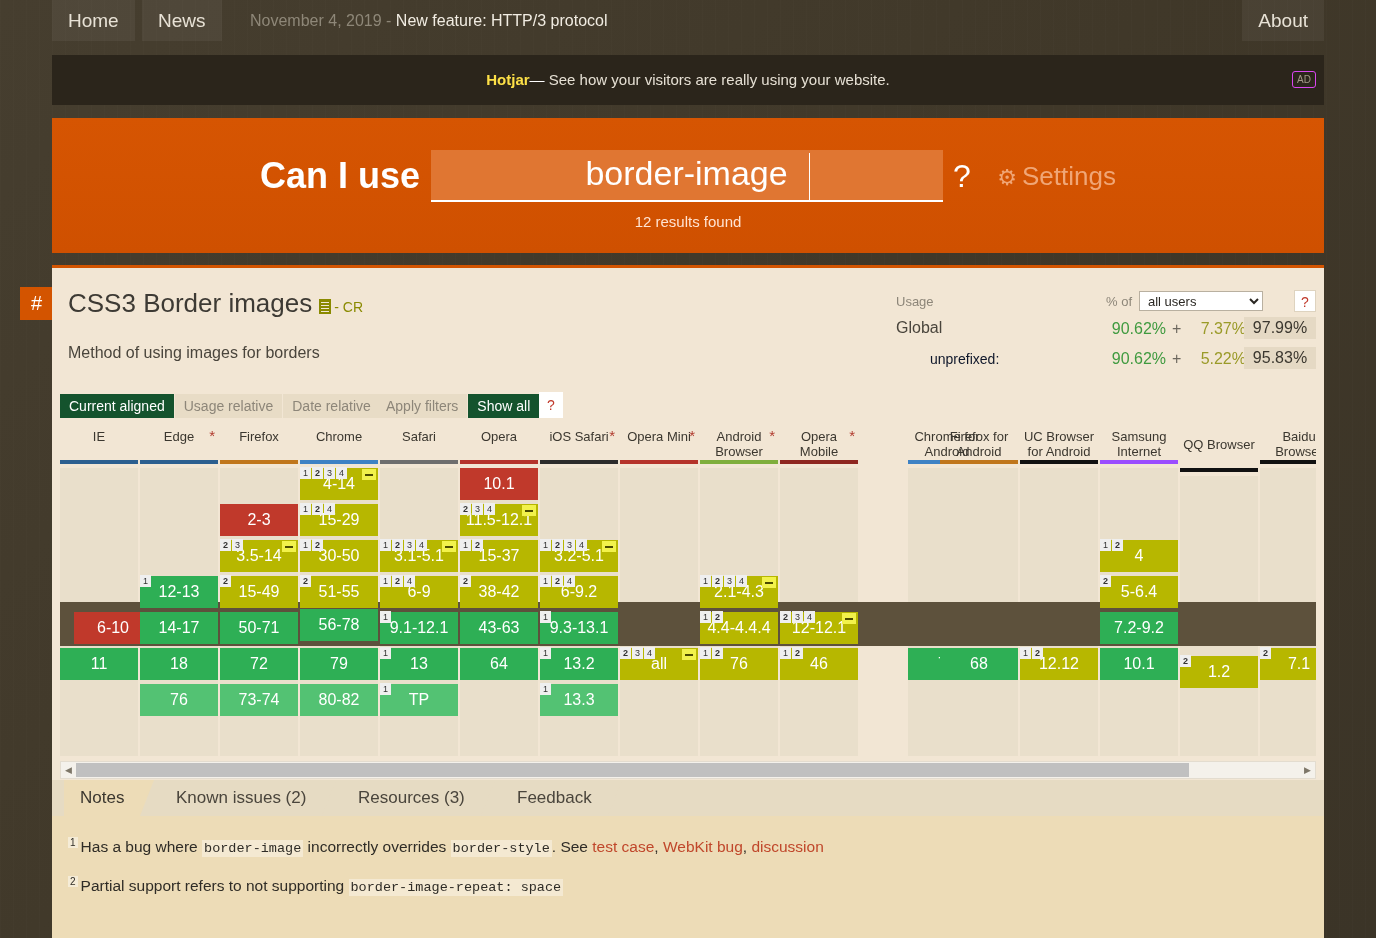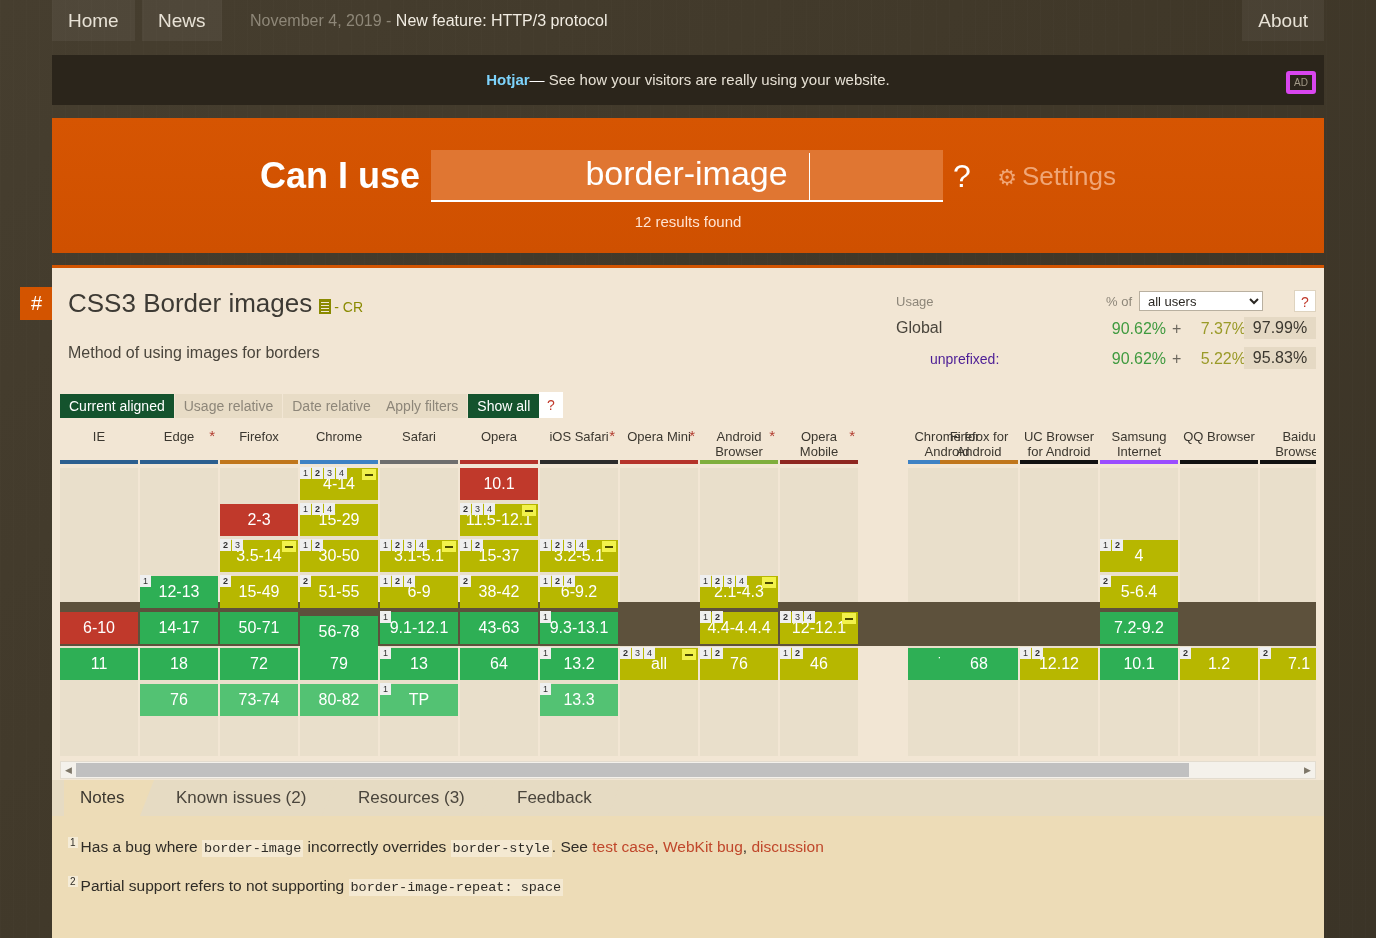--- a/index.html
+++ b/index.html
@@ -53,29 +53,29 @@
   #adbar {
     position: absolute;
     left: 52px; top: 55px;
     width: 1272px; height: 50px;
     background: #2b251b;
     color: #e6e0d4;
     font-size: 15px;
     text-align: center;
     line-height: 50px;
   }
-  #adbar b { color: #7dd3fc; }
+  #adbar b { color: #fde047; }
   #adbar .ad-sep { color: #fff; }
   #ad-tag {
     position: absolute;
     right: 8px; top: 16px;
     font-size: 10px;
     line-height: 13px;
     padding: 1px 4px;
-    border: 4px solid #d946ef;
+    border: 1px solid #d946ef;
     border-radius: 3px;
     color: #a39a88;
   }
 
   
   #hero {
     position: absolute;
     left: 52px; top: 118px;
     width: 1272px; height: 135px;
     background: #d35400;
@@ -210,21 +210,21 @@
   #usage-block {
     position: absolute;
     right: 8px; top: 26px;
     width: 420px;
     font-size: 14px;
     color: #4a453c;
   }
   .usage-row { position: relative; height: 26px; }
   .usage-label { position: absolute; left: 0; color: #8d8679; font-size: 13px; }
   #usage-global-label { color: #4a453c; font-size: 16px; top: -1px; }
-  #usage-unpref-label { left: 34px; color: #4c1d95; font-size: 14px; top: 1px; }
+  #usage-unpref-label { left: 34px; color: #0f172a; font-size: 14px; top: 1px; }
   #pct-of-label { position: absolute; left: 210px; color: #8d8679; font-size: 13px; }
   #usage-select {
     position: absolute; left: 243px; top: -3px;
     width: 124px; height: 20px;
     font-family: "Liberation Sans", sans-serif;
     font-size: 13px;
     background: #ffffff;
     border: 1px solid #b9b0a0;
     color: #2a2722;
     padding-left: 4px;
@@ -533,21 +533,21 @@
   <div id="filters-help">?</div>
 
   <div id="grid-viewport">
     <div id="grid">
       <div id="current-band"></div>
 
     <div class="bcol" style="left: 0px;">
           <div class="bname">IE</div>
           <div class="bbar" style="background: rgb(44, 95, 143);"></div>
           <div class="bstack">
-            <div class="cell r" style="top: 144px;"><span>6-10</span></div>
+            <div class="cell r" style="top: 144px; margin-left: 14px;"><span>6-10</span></div>
             <div class="cell g" style="top: 180px;"><span>11</span></div>
           </div>
         </div>
         <div class="bcol" style="left: 80px;">
           <div class="bname">Edge<span class="prefix-star" style="right: 3px;">*</span></div>
           <div class="bbar" style="background: rgb(44, 95, 143);"></div>
           <div class="bstack">
             <div class="cell g" style="top: 108px;"><span class="notes-badges"><span class="nb">1</span></span><span>12-13</span></div>
             <div class="cell g" style="top: 144px;"><span>14-17</span></div>
             <div class="cell g" style="top: 180px;"><span>18</span></div>
@@ -567,21 +567,21 @@
           </div>
         </div>
         <div class="bcol" style="left: 240px;">
           <div class="bname">Chrome</div>
           <div class="bbar" style="background: rgb(62, 130, 196);"></div>
           <div class="bstack">
             <div class="cell y" style="top: 0px;"><span class="notes-badges"><span class="nb">1</span><span class="nb bold">2</span><span class="nb">3</span><span class="nb">4</span></span><span class="partial-flag"></span><span>4-14</span></div>
             <div class="cell y" style="top: 36px;"><span class="notes-badges"><span class="nb">1</span><span class="nb bold">2</span><span class="nb">4</span></span><span>15-29</span></div>
             <div class="cell y" style="top: 72px;"><span class="notes-badges"><span class="nb">1</span><span class="nb bold">2</span></span><span>30-50</span></div>
             <div class="cell y" style="top: 108px;"><span class="notes-badges"><span class="nb bold">2</span></span><span>51-55</span></div>
-            <div class="cell g" style="top: 148px;"><span>56-78</span></div>
+            <div class="cell g" style="top: 141px;"><span>56-78</span></div>
             <div class="cell g" style="top: 180px;"><span>79</span></div>
             <div class="cell gl" style="top: 216px;"><span>80-82</span></div>
           </div>
         </div>
         <div class="bcol" style="left: 320px;">
           <div class="bname">Safari</div>
           <div class="bbar" style="background: rgb(110, 110, 110);"></div>
           <div class="bstack">
             <div class="cell y" style="top: 72px;"><span class="notes-badges"><span class="nb">1</span><span class="nb bold">2</span><span class="nb">3</span><span class="nb">4</span></span><span class="partial-flag"></span><span>3.1-5.1</span></div>
             <div class="cell y" style="top: 108px;"><span class="notes-badges"><span class="nb">1</span><span class="nb bold">2</span><span class="nb">4</span></span><span>6-9</span></div>
@@ -661,21 +661,21 @@
         <div class="bcol" style="left: 1040px;">
           <div class="bname">Samsung<br>Internet</div>
           <div class="bbar" style="background: rgb(155, 77, 255);"></div>
           <div class="bstack">
             <div class="cell y" style="top: 72px;"><span class="notes-badges"><span class="nb">1</span><span class="nb bold">2</span></span><span>4</span></div>
             <div class="cell y" style="top: 108px;"><span class="notes-badges"><span class="nb bold">2</span></span><span>5-6.4</span></div>
             <div class="cell g" style="top: 144px;"><span>7.2-9.2</span></div>
             <div class="cell g" style="top: 180px;"><span>10.1</span></div>
           </div>
         </div>
-        <div class="bcol" style="left: 1120px;">
+        <div class="bcol" style="left: 1120px; margin-top: 8px;">
           <div class="bname">QQ Browser</div>
           <div class="bbar" style="background: rgb(17, 17, 17);"></div>
           <div class="bstack">
             <div class="cell y" style="top: 180px;"><span class="notes-badges"><span class="nb bold">2</span></span><span>1.2</span></div>
           </div>
         </div>
         <div class="bcol" style="left: 1200px;">
           <div class="bname">Baidu<br>Browser</div>
           <div class="bbar" style="background: rgb(17, 17, 17);"></div>
           <div class="bstack">

